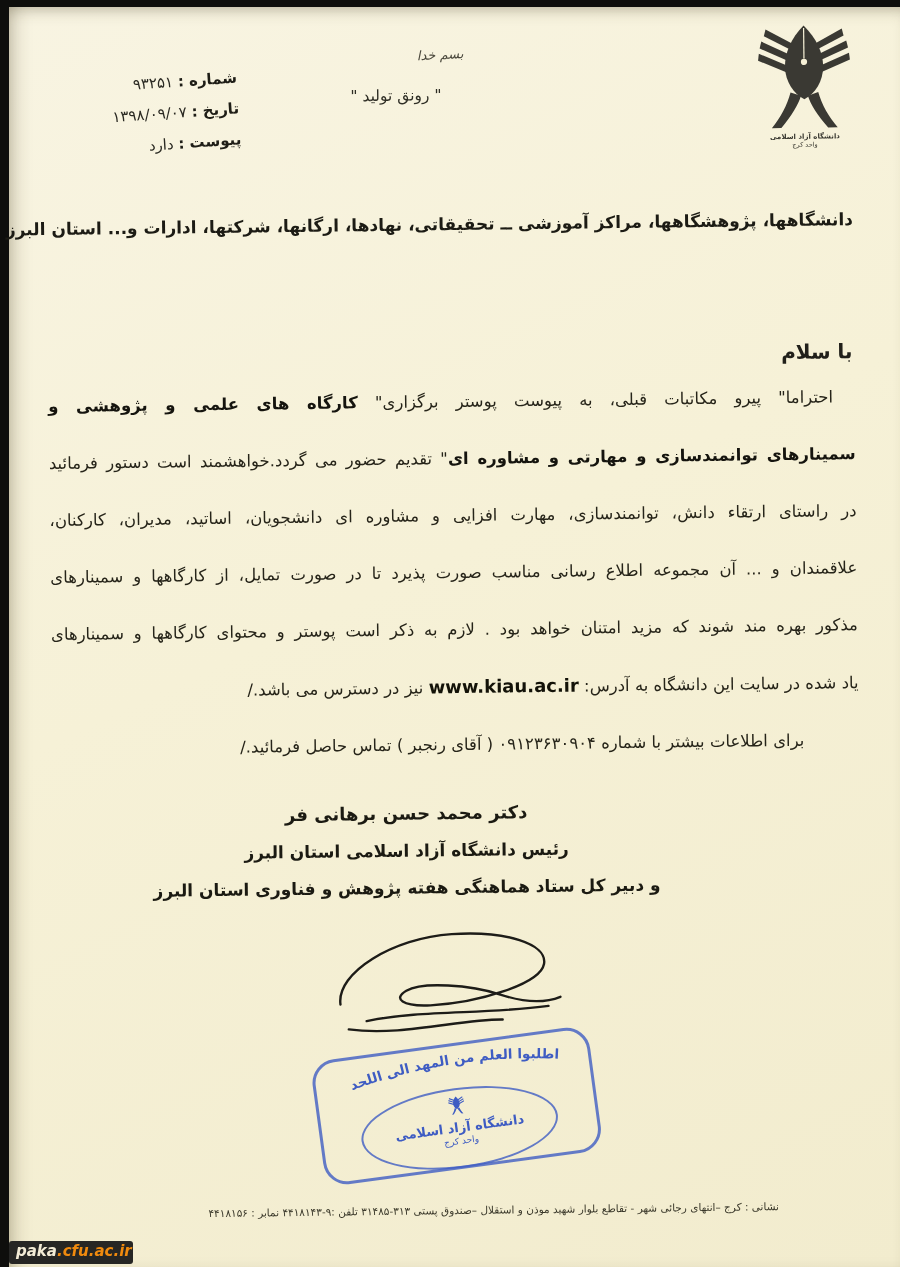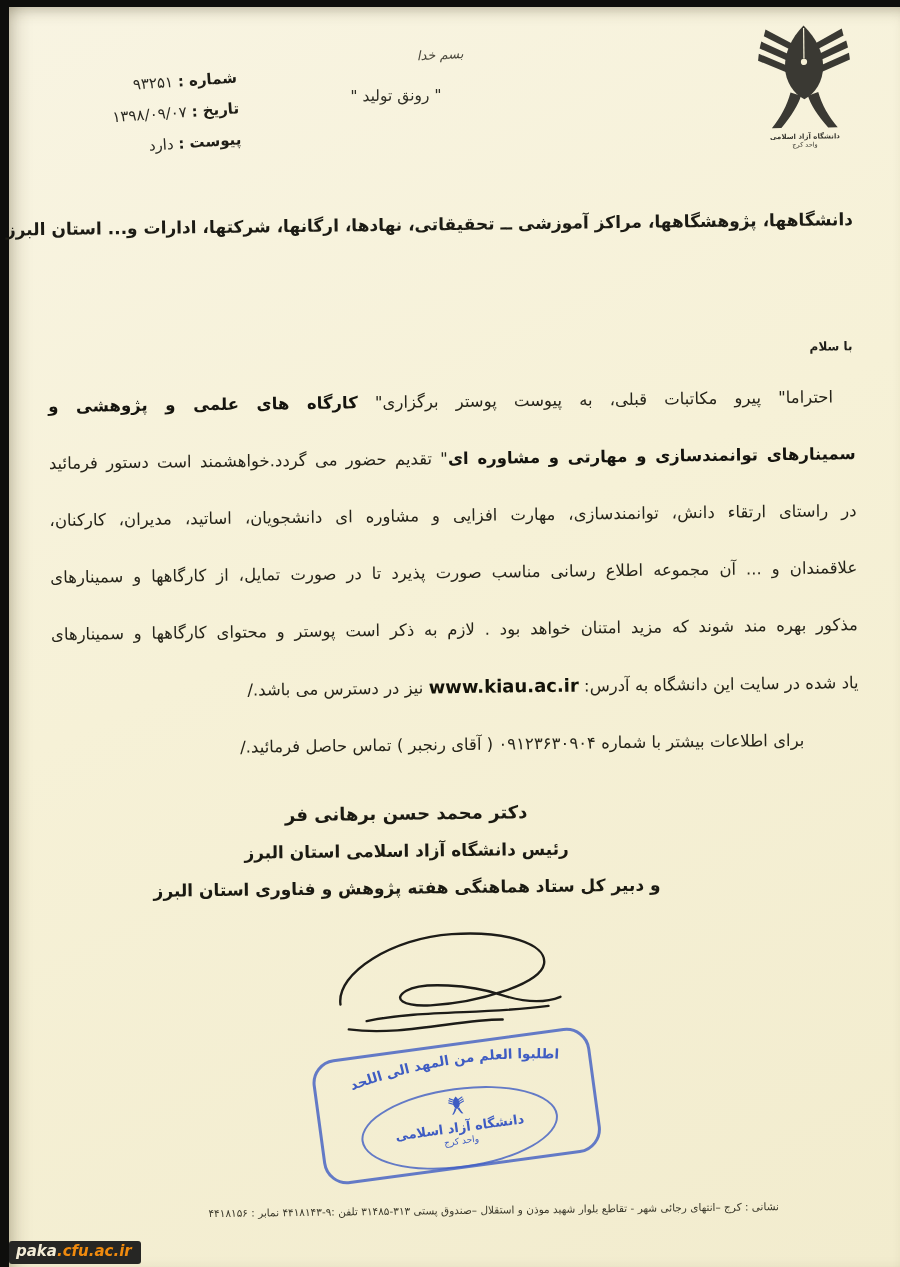--- a/index.html
+++ b/index.html
@@ -28,21 +28,21 @@
   .logo{position:absolute;left:742px;top:14px;width:120px;text-align:center;}
   .logo svg{display:block;margin:0 auto;}
   .logo .cap1{font-size:7px;font-weight:bold;color:#3a3931;margin-top:-2px;}
   .logo .cap2{font-size:6.5px;color:#3a3931;}
 
   .addressee{
     position:absolute;top:207px;right:42px;left:40px;direction:rtl;
     font-weight:bold;font-size:17px;color:#1c1b14;
     text-align:justify;text-align-last:justify;white-space:nowrap;
   }
-  .salutation{position:absolute;top:337px;right:44px;direction:rtl;font-size:12px;font-weight:bold;color:#21201a;}
+  .salutation{position:absolute;top:337px;right:44px;direction:rtl;font-size:20px;font-weight:bold;color:#21201a;}
 
   .body-text{position:absolute;top:385px;right:42px;left:42px;direction:rtl;font-size:16.5px;color:#262419;}
   .body-text .line{margin-bottom:37px;line-height:20px;}
   .jline{text-align:justify;text-align-last:justify;}
   .rline{text-align:right;}
   .indent1{padding-right:22px;}
   .line b{color:#15140e;}
   .url{font-weight:bold;font-size:18px;color:#131208;}
 
   .signature{position:absolute;top:795px;left:95px;width:600px;text-align:center;direction:rtl;font-weight:bold;color:#1b1a12;}
@@ -64,21 +64,21 @@
   }
   .stamp-oval .u{font-size:13px;font-weight:bold;letter-spacing:1px;}
   .stamp-oval .b{font-size:9px;margin-top:1px;}
 
   .footer{
     position:absolute;top:1197px;right:128px;direction:rtl;font-size:10.5px;color:#393729;white-space:nowrap;
   }
 
   .watermark{
     position:absolute;left:0;bottom:3px;background:#262624;border-radius:3px;
-    padding:2px 9px 4px 7px;font-style:italic;font-weight:bold;font-size:15px;line-height:17px;
+    padding:2px 1px 4px 7px;font-style:italic;font-weight:bold;font-size:15px;line-height:17px;
     font-family:"DejaVu Sans", sans-serif;
   }
   .watermark .w1{color:#f3ecd6;}
   .watermark .w2{color:#ef8a0e;}
 </style>
 </head>
 <body>
 
 <div class="page">
   <div class="content">

